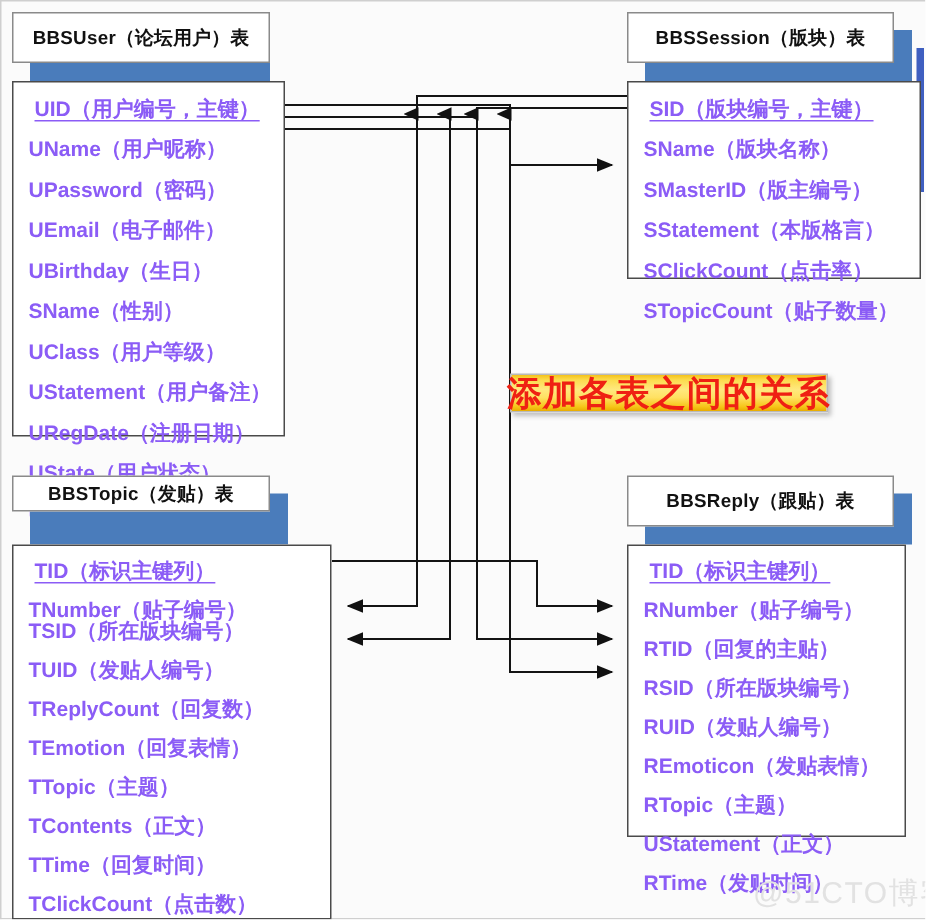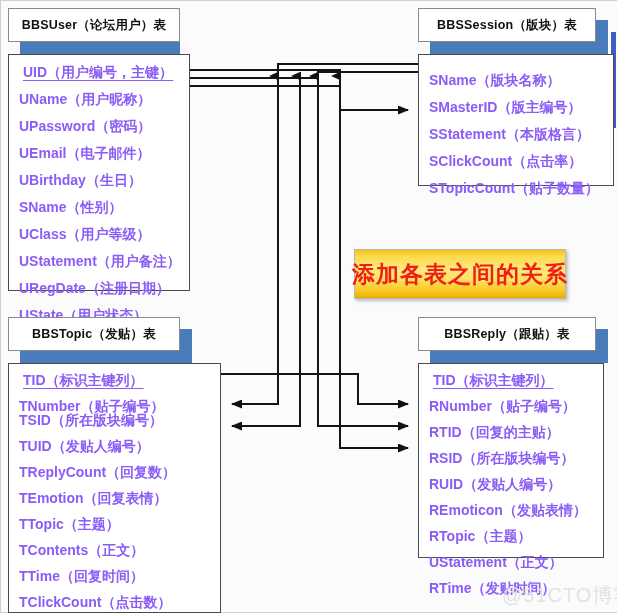--- a/index.html
+++ b/index.html
@@ -158,31 +158,32 @@
       <span class="field" style="margin:13px 0 0 0;">URegDate（注册日期）</span>
       <span class="field" style="margin:13px 0 0 0;">UState（用户状态）</span>
       <span class="field" style="margin:13px 0 0 0;">UPoint（用户积分）</span>
     </div>
   </div>
 
   <div class="entity">
     <div class="entity-header-shadow" style="left:430px;top:20px;width:178px;height:34px;"></div>
     <div class="entity-header" style="left:418px;top:8px;width:178px;height:34px;">BBSSession（版块）表</div>
     <div class="entity-body" style="left:418px;top:54px;width:196px;height:132px;">
+      <span class="field pk" style="margin:5px 0 0 0;">SID（版块编号，主键）</span>
       <span class="field" style="margin:13px 0 0 0;">SName（版块名称）</span>
       <span class="field" style="margin:13px 0 0 0;">SMasterID（版主编号）</span>
       <span class="field" style="margin:13px 0 0 0;">SStatement（本版格言）</span>
       <span class="field" style="margin:13px 0 0 0;">SClickCount（点击率）</span>
       <span class="field" style="margin:13px 0 0 0;">STopicCount（贴子数量）</span>
     </div>
   </div>
 
   <div class="entity">
     <div class="entity-header-shadow" style="left:20px;top:329px;width:172px;height:34px;"></div>
-    <div class="entity-header" style="left:8px;top:317px;width:172px;height:34px;">BBSTopic（发贴）表</div>
+    <div class="entity-header" style="left:8px;top:317px;width:172px;height:24px;">BBSTopic（发贴）表</div>
     <div class="entity-body" style="left:8px;top:363px;width:213px;height:250px;">
       <span class="field pk" style="margin:4px 0 0 0;">TID（标识主键列）</span>
       <span class="field" style="margin:12px 0 0 0;">TNumber（贴子编号）</span>
       <span class="field" style="margin:0 0 0 0;">TSID（所在版块编号）</span>
       <span class="field" style="margin:12px 0 0 0;">TUID（发贴人编号）</span>
       <span class="field" style="margin:12px 0 0 0;">TReplyCount（回复数）</span>
       <span class="field" style="margin:12px 0 0 0;">TEmotion（回复表情）</span>
       <span class="field" style="margin:12px 0 0 0;">TTopic（主题）</span>
       <span class="field" style="margin:12px 0 0 0;">TContents（正文）</span>
       <span class="field" style="margin:12px 0 0 0;">TTime（回复时间）</span>
@@ -200,17 +201,17 @@
       <span class="field" style="margin:12px 0 0 0;">RTID（回复的主贴）</span>
       <span class="field" style="margin:12px 0 0 0;">RSID（所在版块编号）</span>
       <span class="field" style="margin:12px 0 0 0;">RUID（发贴人编号）</span>
       <span class="field" style="margin:12px 0 0 0;">REmoticon（发贴表情）</span>
       <span class="field" style="margin:12px 0 0 0;">RTopic（主题）</span>
       <span class="field" style="margin:12px 0 0 0;">UStatement（正文）</span>
       <span class="field" style="margin:12px 0 0 0;">RTime（发贴时间）</span>
     </div>
   </div>
 
-  <div id="annotation" style="left:354px;top:249px;width:212px;height:50px;">添加各表之间的关系</div>
+  <div id="annotation" style="left:340px;top:249px;width:212px;height:26px;">添加各表之间的关系</div>
 
   <div id="watermark" style="left:502px;top:582px;">@51CTO博客</div>
 
 </div>
 
 </body></html>

